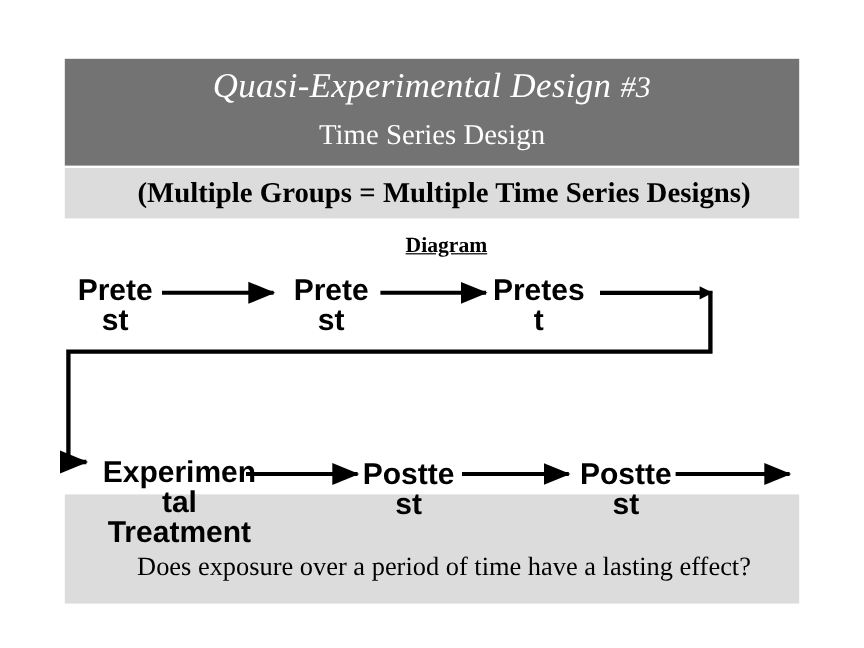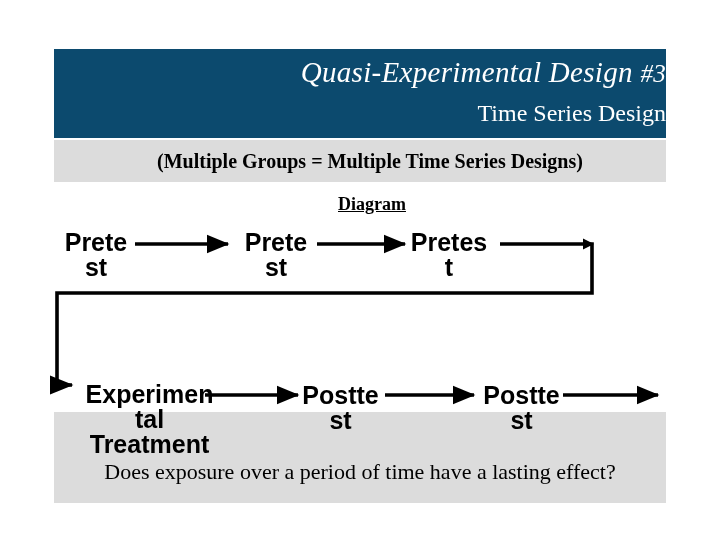--- a/index.html
+++ b/index.html
@@ -23,23 +23,23 @@
     background: #ffffff;
   }
 
   
   .title-bar {
     position: absolute;
     left: 54px;
     top: 49px;
     width: 612px;
     height: 89px;
-    background: #0c4a6e;
+    background: #737373;
     color: #ffffff;
-    text-align: right;
+    text-align: center;
     box-sizing: border-box;
     padding-top: 3px;
   }
   .title-line1 {
     font-family: "Liberation Serif", "DejaVu Serif", serif;
     font-style: italic;
     font-size: 29px;
     line-height: 40px;
     letter-spacing: 0.3px;
     white-space: nowrap;
@@ -64,21 +64,21 @@
     width: 612px;
     height: 42px;
     background: #dcdcdc;
     color: #000000;
     text-align: center;
     box-sizing: border-box;
   }
   .subtitle-text {
     font-family: "Liberation Serif", "DejaVu Serif", serif;
     font-weight: bold;
-    font-size: 20px;
+    font-size: 24px;
     line-height: 42px;
     white-space: nowrap;
     margin-left: 20px;
   }
 
   
   .diagram-heading {
     position: absolute;
     left: 0;
     top: 194px;
@@ -137,20 +137,21 @@
   .question-text {
     position: absolute;
     left: 54px;
     top: 459px;
     width: 612px;
     text-align: center;
     font-family: "Liberation Serif", "DejaVu Serif", serif;
     font-size: 22px;
     line-height: 26px;
     color: #000000;
+    padding-left: 10px;
   }
 </style>
 </head>
 <body>
 
 <div class="slide">
 
   <div class="title-bar">
     <div class="title-line1"><span>Quasi-Experimental Design </span><span class="hash">#3</span></div>
     <div class="title-line2">Time Series Design</div>

